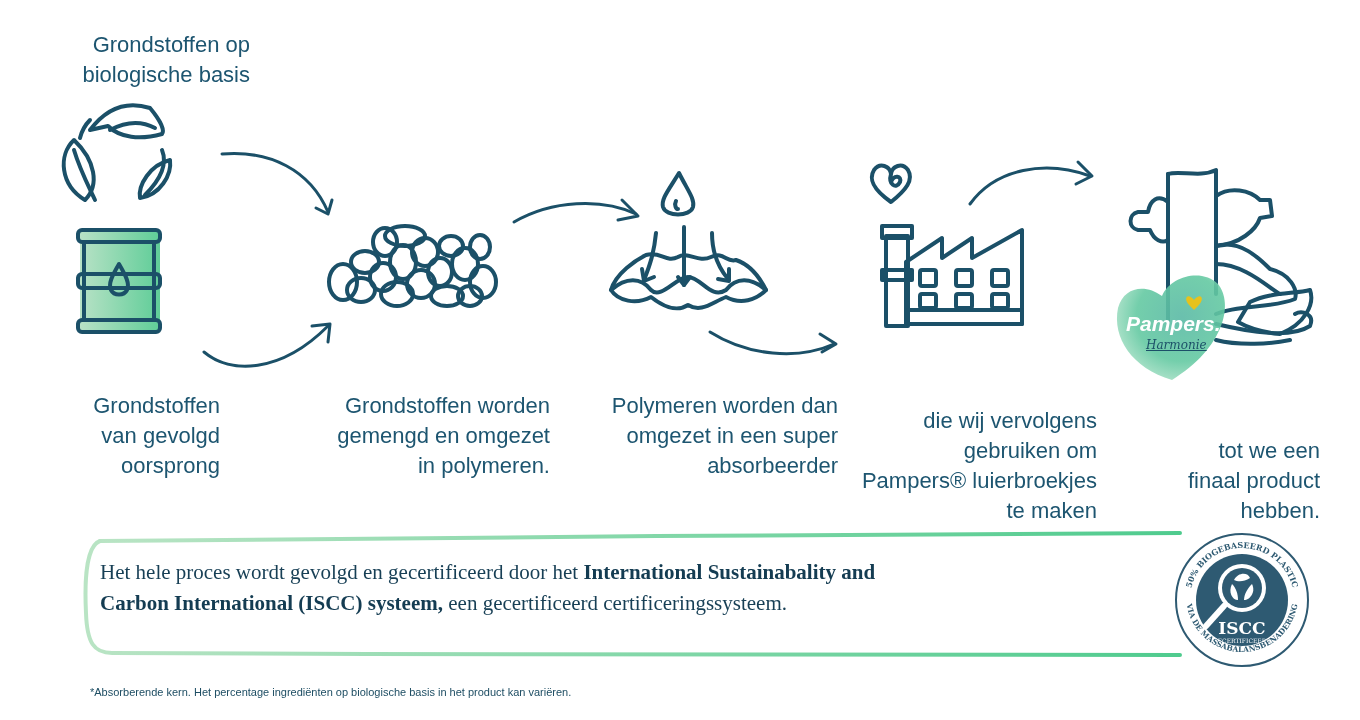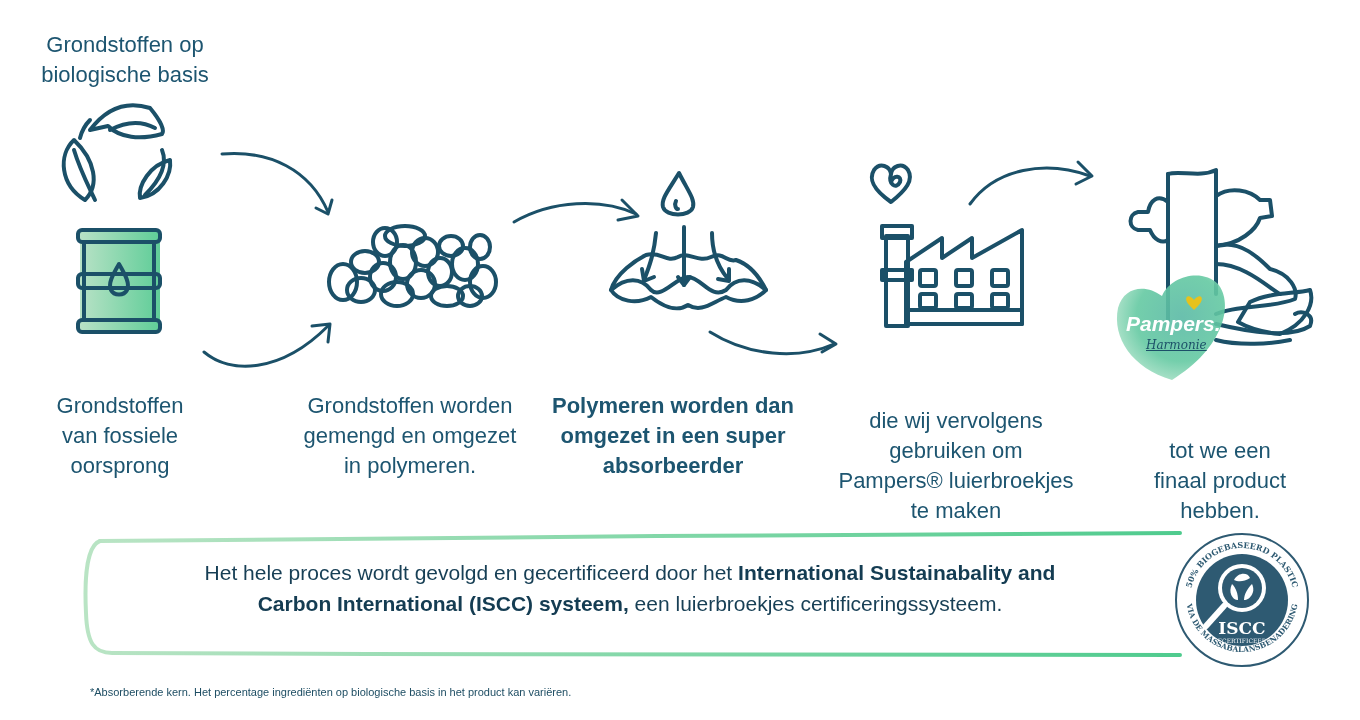--- a/index.html
+++ b/index.html
@@ -1,26 +1,26 @@
 <!DOCTYPE html>
 <html><head>
 <meta charset="utf-8">
 <style>
   html, body { margin:0; padding:0; background:#ffffff; }
   body { width:1360px; height:720px; position:relative; overflow:hidden;
          font-family:"Liberation Sans", "DejaVu Sans", sans-serif; color:#1b4e66; }
   .abs { position:absolute; }
-  .label { position:absolute; text-align:center; font-size:22px; line-height:30px; color:#1d5570; white-space:pre-line; }
+  .label { position:absolute; text-align:right; font-size:22px; line-height:30px; color:#1d5570; white-space:pre-line; }
   .top-label { left:0; top:30px; width:250px; }
   svg { position:absolute; overflow:visible; }
   .ink { stroke:#1b5068; stroke-width:4; fill:none; stroke-linecap:round; stroke-linejoin:round; }
   .arrow { stroke:#1b5068; stroke-width:3; fill:none; stroke-linecap:round; stroke-linejoin:round; }
   .banner { position:absolute; left:82px; top:533px; width:1100px; height:122px; }
-  .banner-text { position:absolute; left:100px; top:557px; width:1060px; text-align:center;
-                 font-size:21px; line-height:31px; color:#173f55; }
+  .banner-text { position:absolute; left:100px; top:557px; width:1060px; 
+                 font-size:21px; line-height:31px; color:#173f55;font-family:Liberation Serif, serif; }
   .banner-text b { font-weight:bold; color:#143c52; }
   .footnote { position:absolute; left:90px; top:686px; font-size:11px; color:#1d4d63; }
   .badge { position:absolute; left:1172px; top:530px; width:140px; height:140px; }
 </style>
 </head>
 <body>
 
 <svg width="0" height="0" style="position:absolute">
   <defs>
     <linearGradient id="g" x1="0" y1="0" x2="1" y2="0">
@@ -153,43 +153,43 @@
 <div class="abs" style="left:1112px;top:268px;width:120px;height:118px;">
   <svg width="120" height="118" viewBox="0 0 120 118" style="left:0;top:0">
     <path d="M60 112 C20 100,0 70,6 40 C12 18,34 16,50 28 C58 8,90 0,106 16 C122 36,112 80,60 112 Z" fill="url(#heartGrad)" opacity="0.9"></path>
     <path d="M82 32 C76 24,70 30,78 38 L82 42 L86 38 C94 30,88 24,82 32 Z" fill="#e8c21b"></path>
   </svg>
   <div class="abs" style="left:14px;top:44px;font-size:21px;font-weight:bold;color:#ffffff;font-style:italic;">Pampers.</div>
   <div class="abs" style="left:34px;top:70px;font-size:12px;color:#1c5068;font-family:'DejaVu Serif',serif;font-style:italic;text-decoration:underline;">Harmonie</div>
 </div>
 
 <div class="label" style="left:20px;top:391px;width:200px;">Grondstoffen
-van fossiele
+van gevolgd
 oorsprong</div>
 <div class="label" style="left:270px;top:391px;width:280px;">Grondstoffen worden
 gemengd en omgezet
 in polymeren.</div>
-<div class="label" style="left:528px;top:391px;width:290px;font-weight:bold;">Polymeren worden dan
+<div class="label" style="left:548px;top:391px;width:290px;">Polymeren worden dan
 omgezet in een super
 absorbeerder</div>
 <div class="label" style="left:815px;top:406px;width:282px;">die wij vervolgens
 gebruiken om
 Pampers® luierbroekjes
 te maken</div>
 <div class="label" style="left:1120px;top:391px;width:200px;margin-top:45px;">tot we een
 finaal product
 hebben.</div>
 
 <svg class="banner" viewBox="0 0 1100 122" width="1100" height="122">
   <path d="M18 8 C300 4,800 2,1098 0" stroke="url(#bannerGrad)" stroke-width="4" fill="none" stroke-linecap="round"></path>
   <path d="M18 8 C6 12,2 40,4 80 C5 110,12 120,30 120 C400 122,800 122,1098 122" stroke="url(#bannerGrad)" stroke-width="4" fill="none" stroke-linecap="round"></path>
 </svg>
 <div class="banner-text">
   <span>Het hele proces wordt gevolgd en gecertificeerd door het </span><b>International Sustainabality and</b><br>
-  <b>Carbon International (ISCC) systeem,</b><span> een luierbroekjes certificeringssysteem.</span>
+  <b>Carbon International (ISCC) systeem,</b><span> een gecertificeerd certificeringssysteem.</span>
 </div>
 
 <div class="badge">
   <svg width="140" height="140" viewBox="0 0 140 140" style="left:0;top:0">
     <defs>
       <path id="arcTop" d="M18 70 A52 52 0 0 1 122 70"></path>
       <path id="arcBot" d="M14 66 A56 56 0 0 0 126 66"></path>
     </defs>
     <circle cx="70" cy="70" r="66" fill="#ffffff" stroke="#2e5a72" stroke-width="2"></circle>
     <circle cx="70" cy="70" r="46" fill="#2e5a72"></circle>

